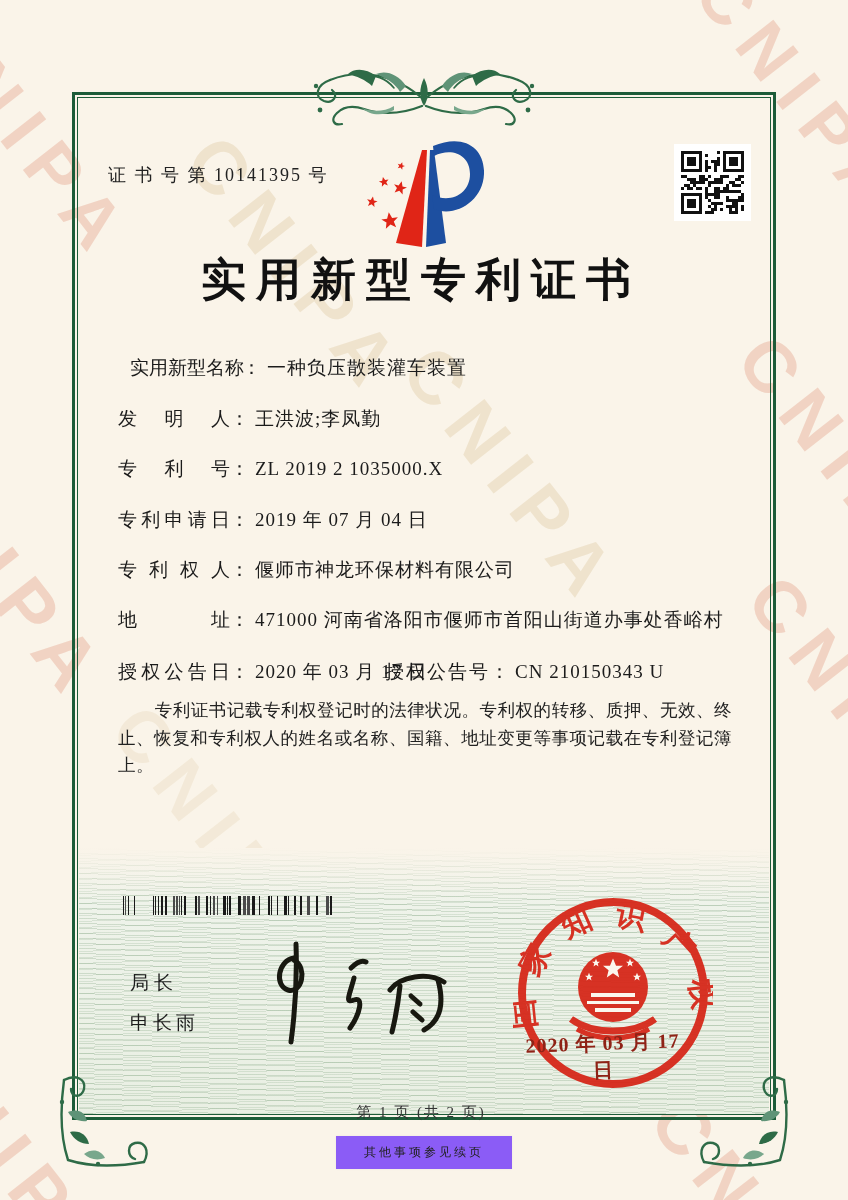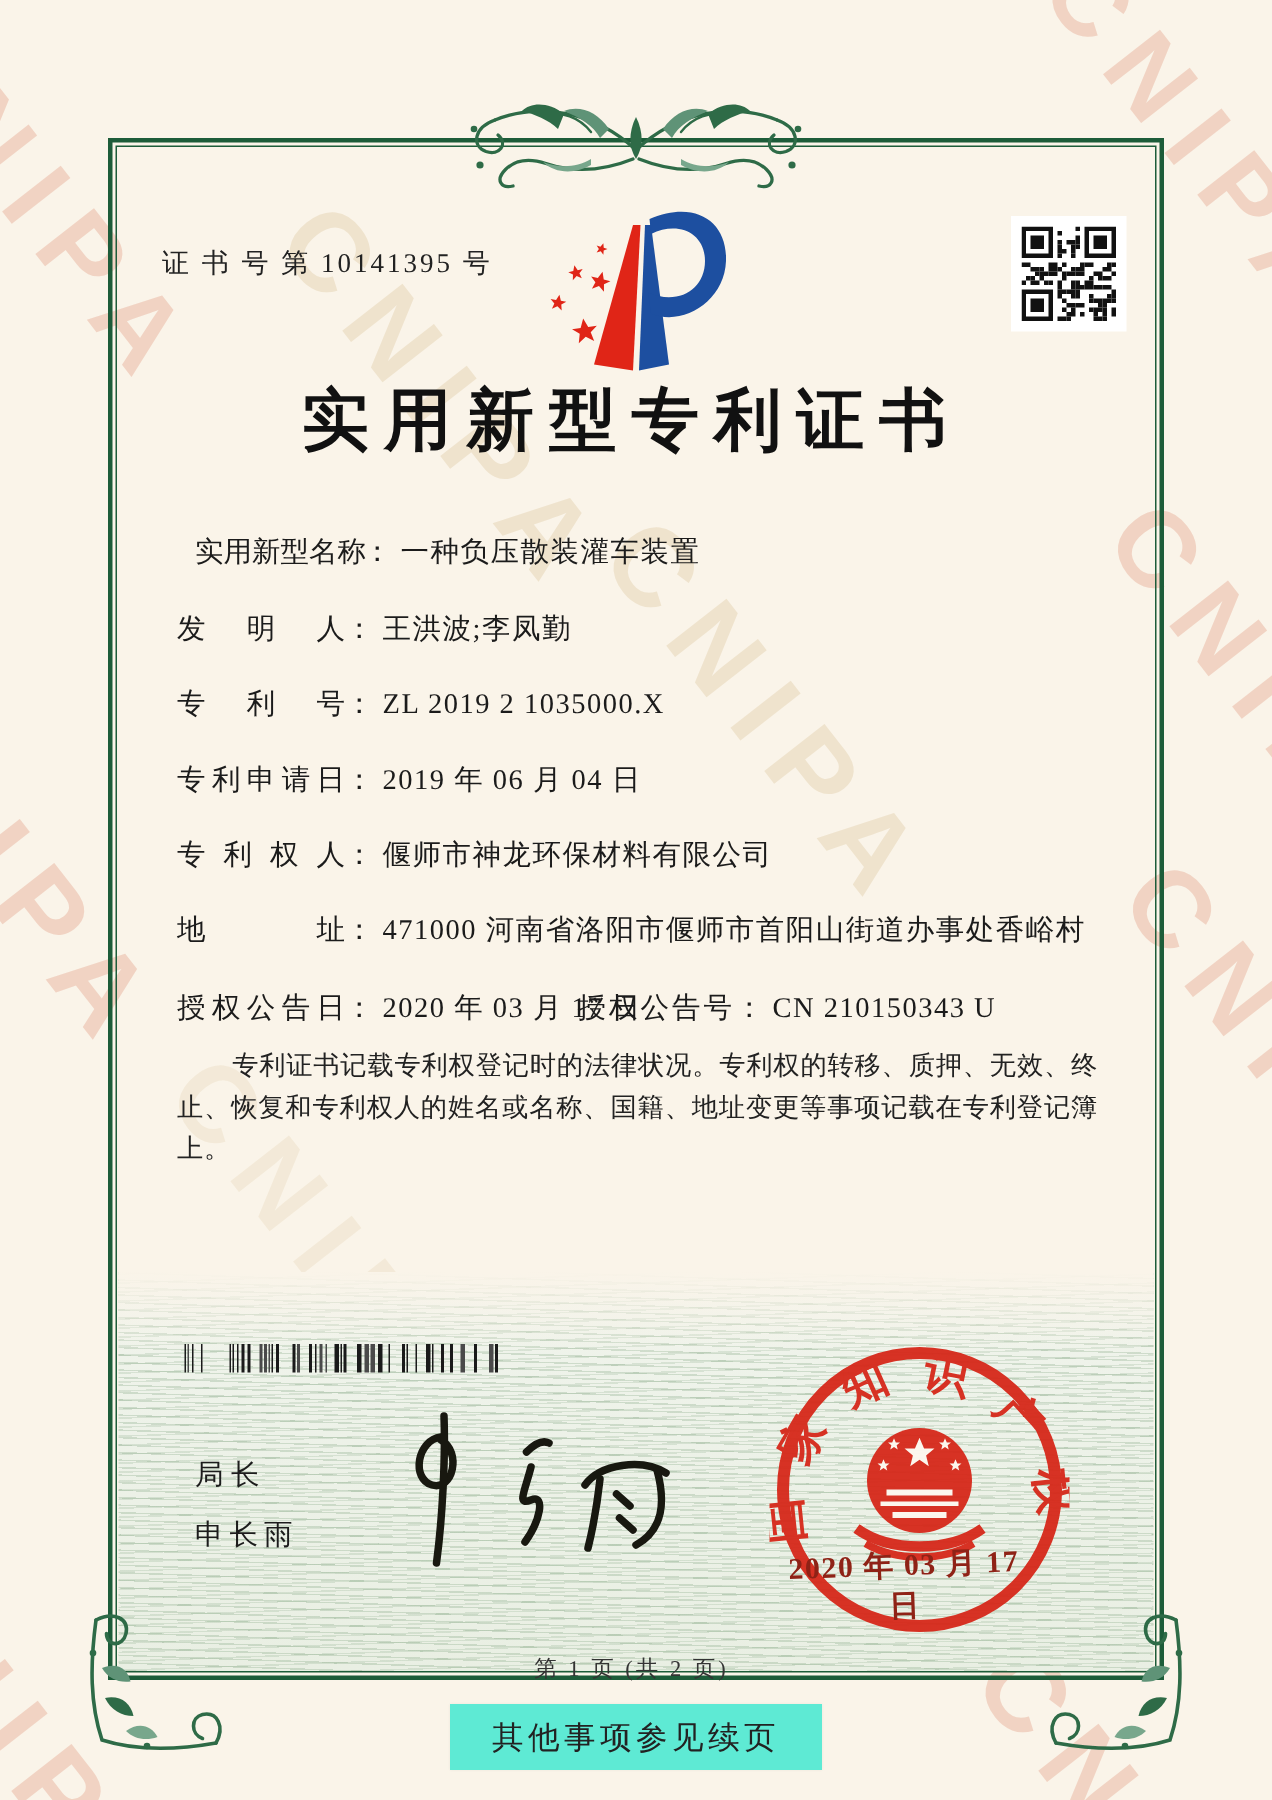--- a/index.html
+++ b/index.html
@@ -65,21 +65,21 @@
   .seal-date{
     position:absolute;left:513px;top:1030px;width:180px;text-align:center;z-index:4;
     font-size:20px;font-weight:bold;color:#8f2216;letter-spacing:1px;transform:rotate(-2deg);
   }
   .page-info{
     position:absolute;left:72px;top:1088px;width:698px;text-align:center;z-index:2;
     font-size:15px;letter-spacing:2px;color:#333;margin-top:15px;
   }
   .footer-note{
     position:absolute;left:50%;top:1136px;transform:translateX(-50%);z-index:2;
-    background:#5eead4;padding:8px 28px;font-size:21px;letter-spacing:3px;color:#222;
+    background:#8b5cf6;padding:8px 28px;font-size:12px;letter-spacing:3px;color:#222;
     box-shadow:0 0 2px rgba(0,0,0,.06);
   }
   
   .orn{position:absolute;z-index:2;pointer-events:none;}
   #qr{position:absolute;left:674px;top:144px;z-index:2;background:#fff;padding:7px;}
   #logo{position:absolute;left:334px;top:126px;z-index:2;}
 </style>
 </head>
 <body>
 
@@ -307,21 +307,21 @@
 <div class="row" style="top:355px;margin-left:12px;">
   <span class="flabel">实用新型名称</span><span class="colon">：</span><span class="fvalue">一种负压散装灌车装置</span>
 </div>
 <div class="row" style="top:406px;">
   <span class="flabel">发明人</span><span class="colon">：</span><span class="fvalue">王洪波;李凤勤</span>
 </div>
 <div class="row" style="top:456px;">
   <span class="flabel">专利号</span><span class="colon">：</span><span class="fvalue">ZL 2019 2 1035000.X</span>
 </div>
 <div class="row" style="top:507px;">
-  <span class="flabel">专利申请日</span><span class="colon">：</span><span class="fvalue">2019 年 06 月 04 日</span>
+  <span class="flabel">专利申请日</span><span class="colon">：</span><span class="fvalue">2019 年 07 月 04 日</span>
 </div>
 <div class="row" style="top:557px;">
   <span class="flabel">专利权人</span><span class="colon">：</span><span class="fvalue">偃师市神龙环保材料有限公司</span>
 </div>
 <div class="row" style="top:607px;">
   <span class="flabel">地址</span><span class="colon">：</span><span class="fvalue">471000  河南省洛阳市偃师市首阳山街道办事处香峪村</span>
 </div>
 <div class="row" style="top:659px;">
   <span class="flabel">授权公告日</span><span class="colon">：</span><span class="fvalue">2020 年 03 月 17 日</span>
   <span class="pair2">

